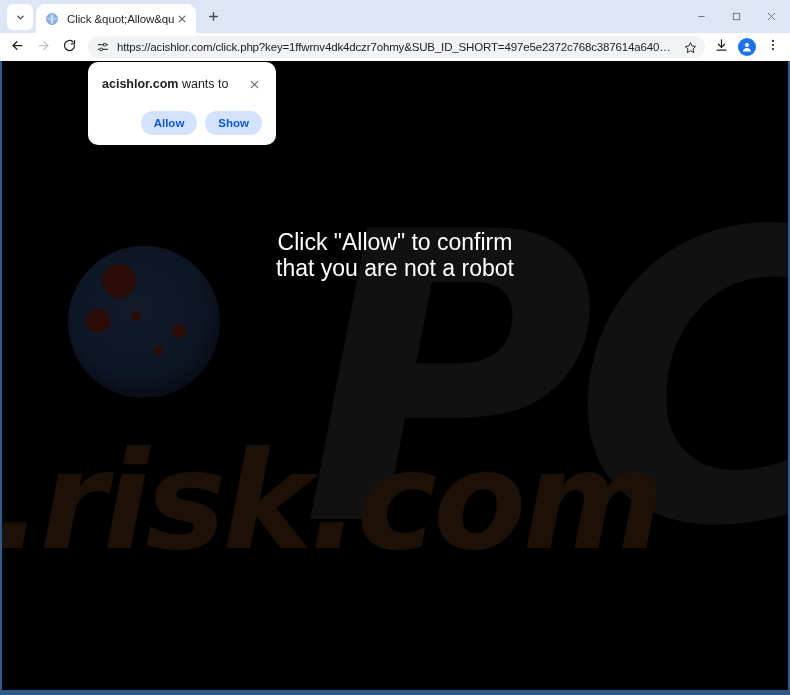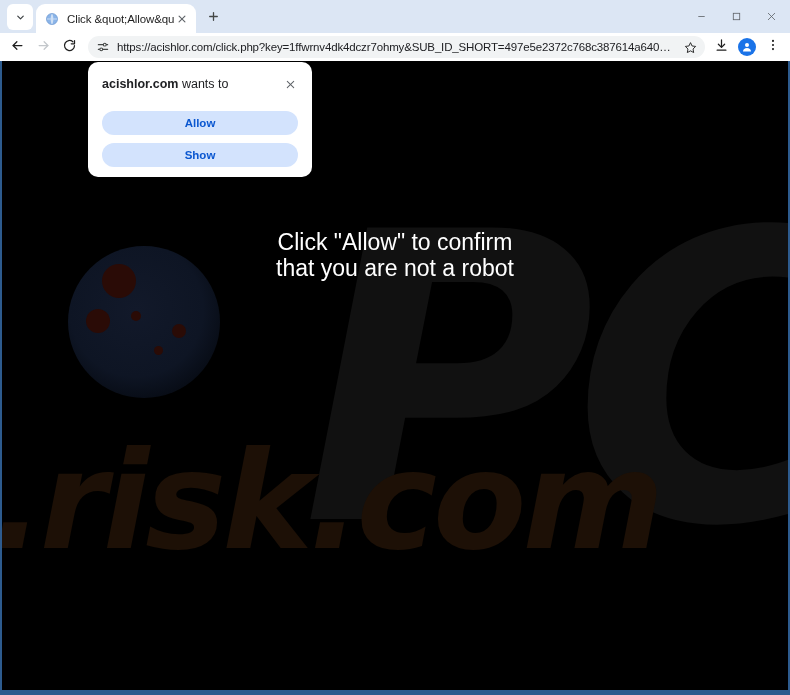--- a/index.html
+++ b/index.html
@@ -230,21 +230,21 @@
     font-size: 23px;
     line-height: 26px;
     letter-spacing: 0px;
     white-space: pre-line;
   }
 
   
   .perm-dialog {
     position: absolute;
     left: 86px; top: 1px;
-    width: 224px;
+    width: 188px;
     background: #ffffff;
     border-radius: 10px;
     box-shadow: 0 2px 10px rgba(0,0,0,0.30), 0 1px 3px rgba(0,0,0,0.25);
     padding: 14px 14px 10px 14px;
     box-sizing: border-box;
   }
   .perm-head {
     display: flex;
     align-items: flex-start;
     justify-content: space-between;
@@ -277,21 +277,20 @@
   }
   .perm-row-label {
     font-size: 11.5px;
     color: #3c4043;
   }
   .perm-actions {
     display: flex;
     justify-content: flex-end;
     gap: 8px;
     margin-top: 18px;
-    flex-direction: column;
   }
   .perm-btn {
     min-width: 50px;
     height: 24px;
     border-radius: 12px;
     background: #d3e3fd;
     color: #0b57d0;
     font-size: 11.5px;
     font-weight: 600;
     display: flex;

